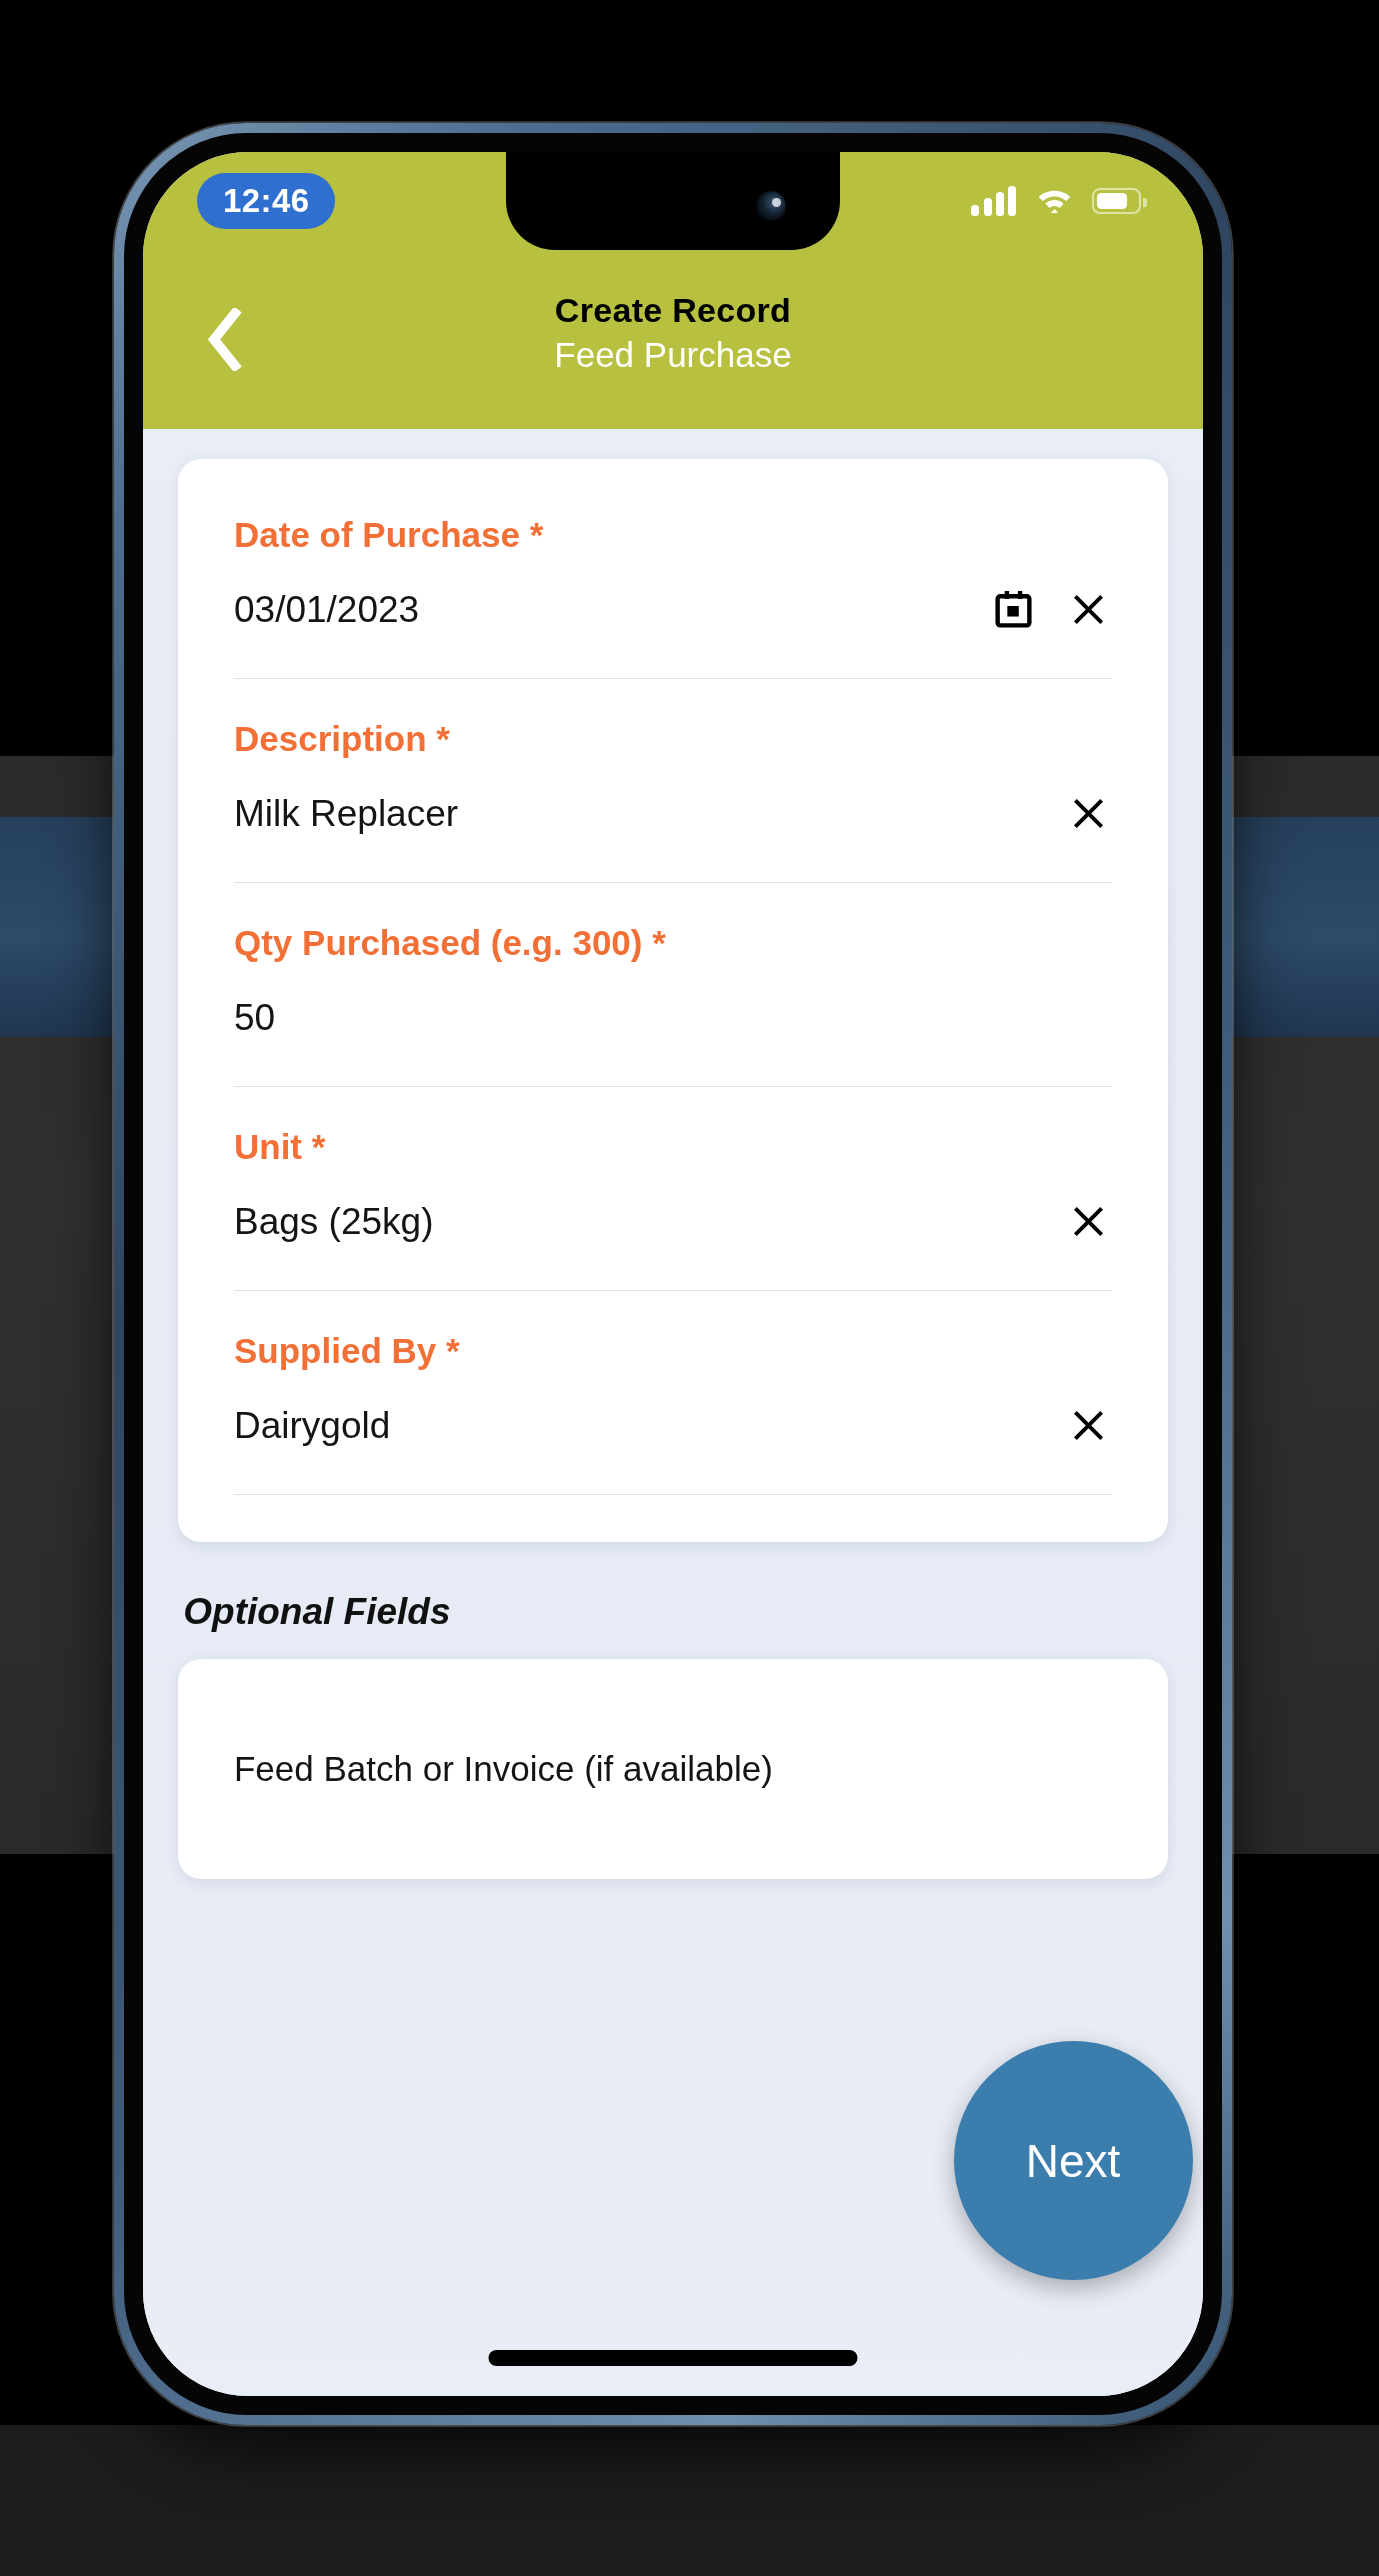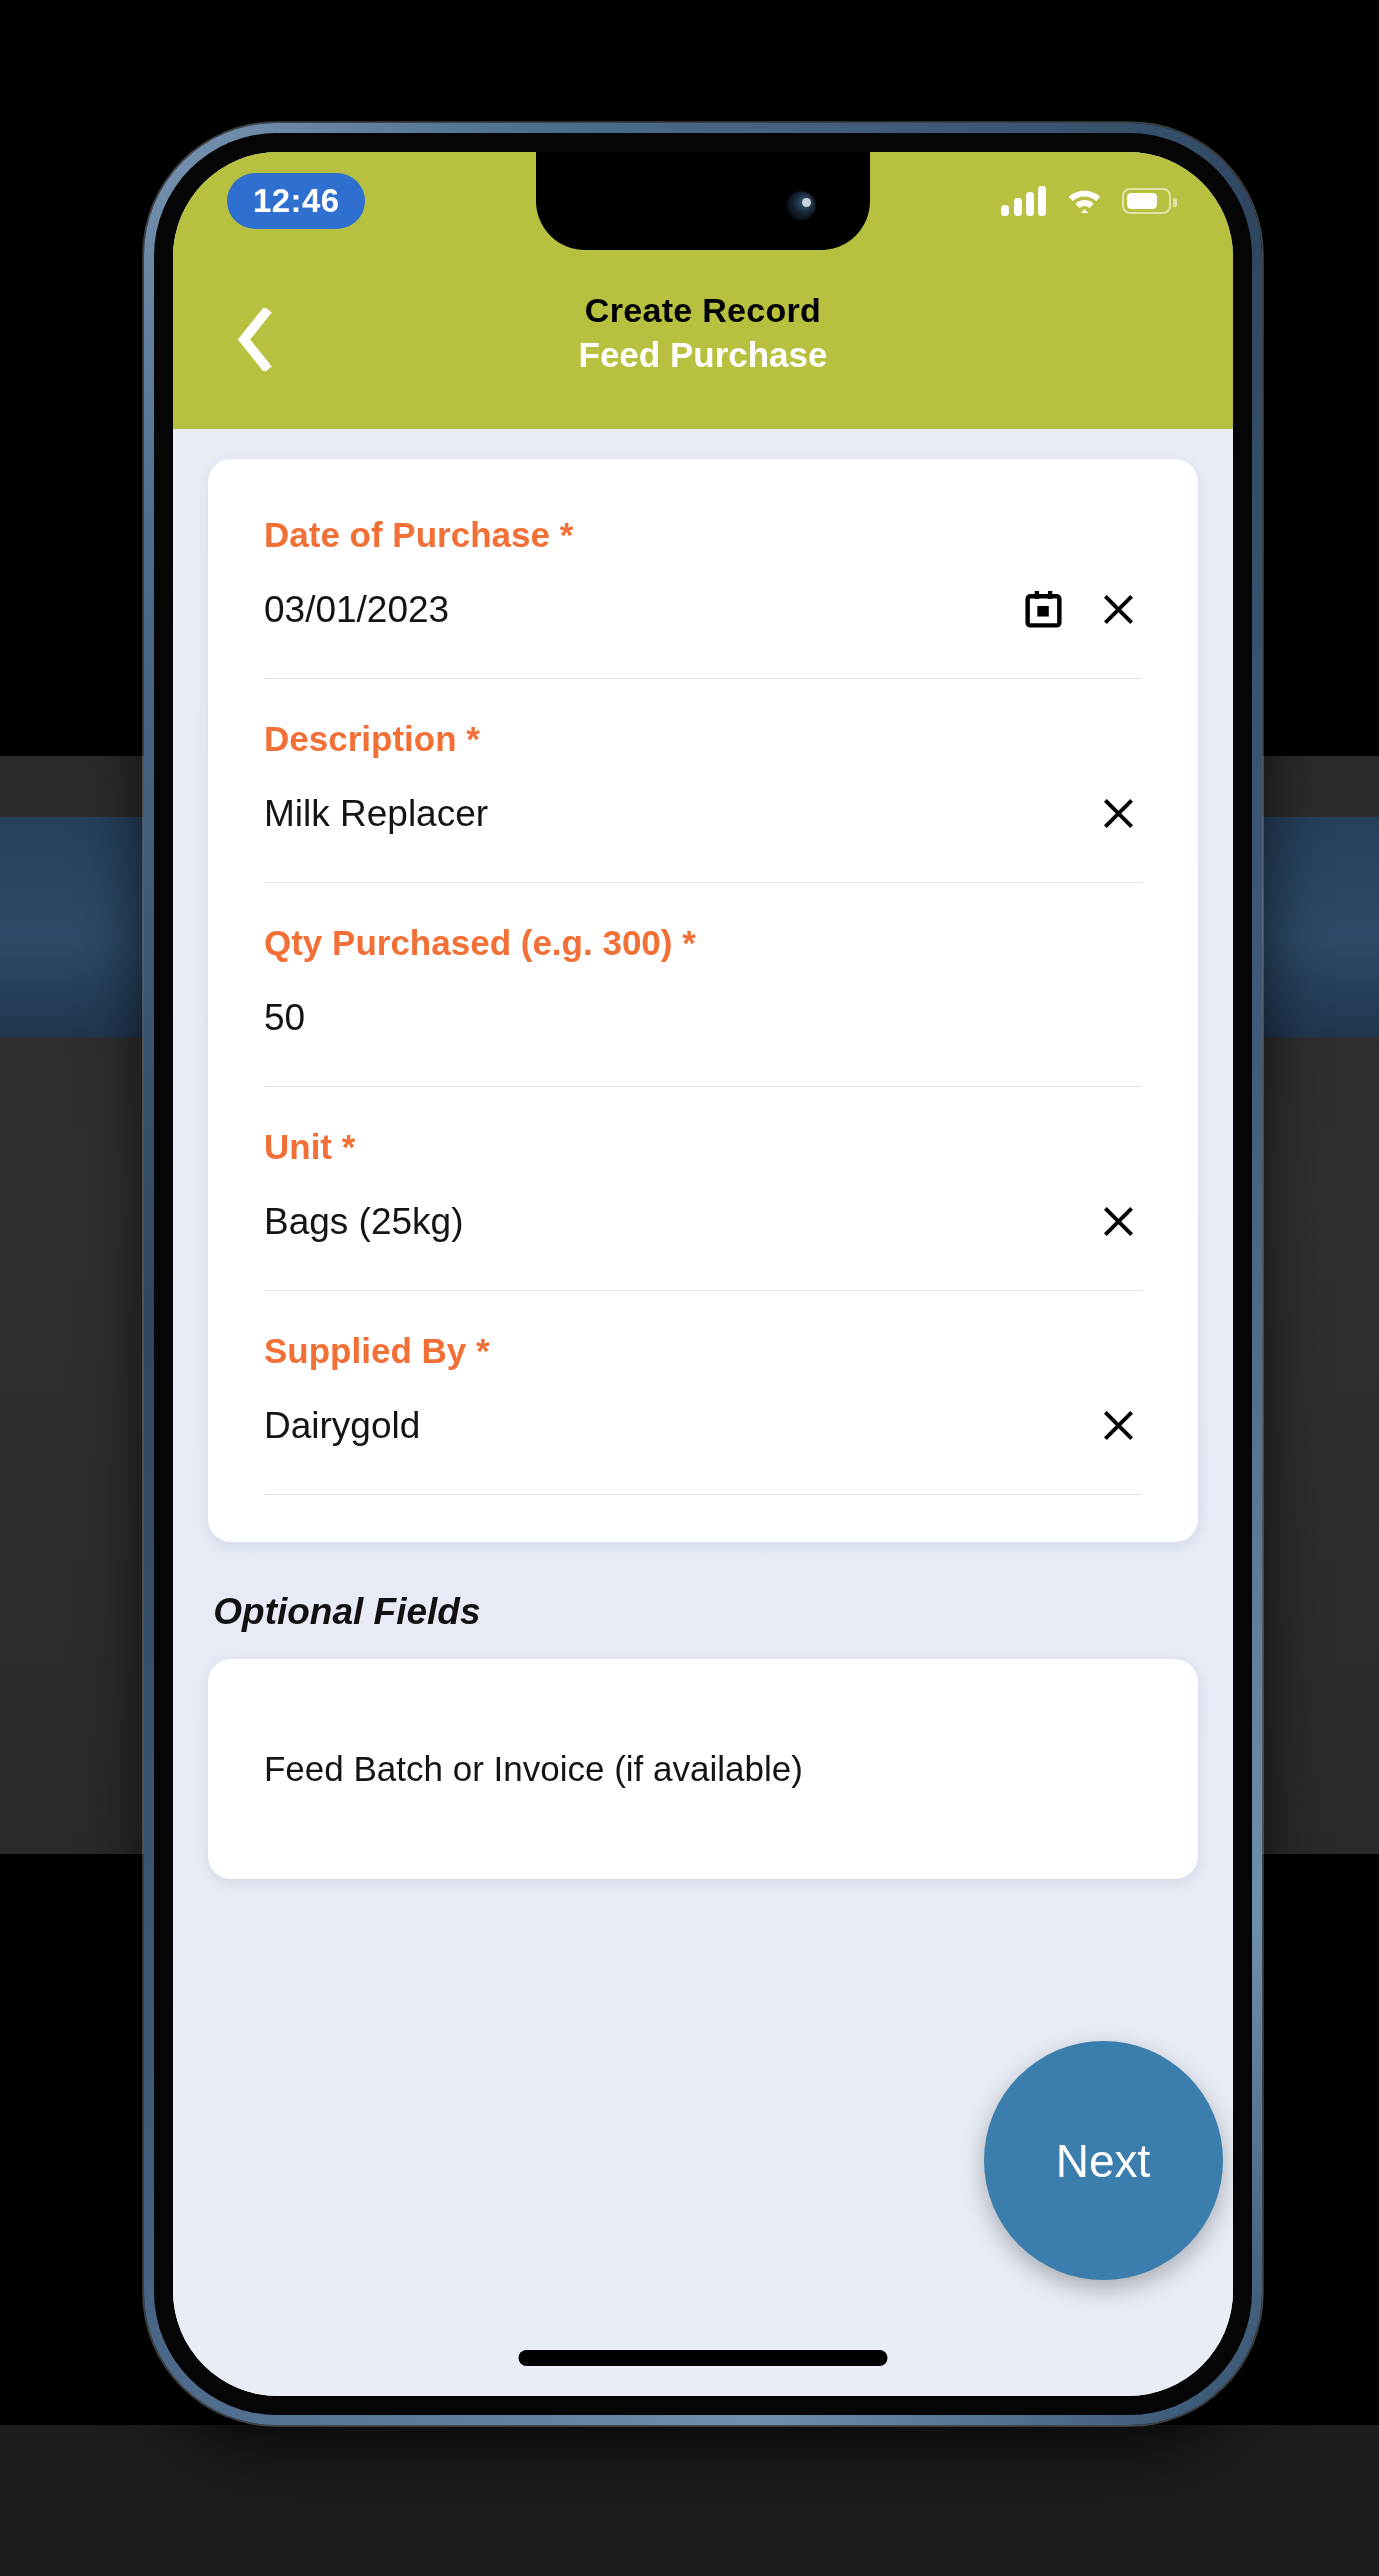--- a/index.html
+++ b/index.html
@@ -41,21 +41,21 @@
   .bg-band-bottom {
     position: absolute;
     left: 0; top: 2425px;
     width: 1379px; height: 151px;
     background: #1d1d1d;
   }
 
   
   .device {
     position: absolute;
-    left: 144px;
+    left: 114px;
     top: 123px;
     width: 1118px;
     height: 2302px;
     border-radius: 132px;
     background: linear-gradient(135deg,#7a97b4 0%,#4c6d8e 12%,#2f4660 35%,#405c7c 60%,#6f8faf 85%,#34506e 100%);
     padding: 9.7px;
     box-shadow: 0 0 0 1.8px rgba(255,255,255,0.25), 0 26px 62px rgba(0,0,0,0.7);
   }
   .device-inner {
     width: 100%;
@@ -213,21 +213,21 @@
   .header-title {
     color: #000000;
     font-size: 34px;
     font-weight: 700;
     letter-spacing: 0.3px;
     line-height: 1.1;
   }
   .header-subtitle {
     color: #fff;
     font-size: 35px;
-    font-weight: 700;
+    font-weight: 400;
     margin-top: 7px;
     line-height: 1.1;
   }
 
   
   .page-body {
     position: relative;
     height: calc(100% - 277px);
     background: linear-gradient(180deg,#e9edf6 0%,#e6ebf5 60%,#e9edf6 100%);
     padding: 30px 35px 0 35px;

